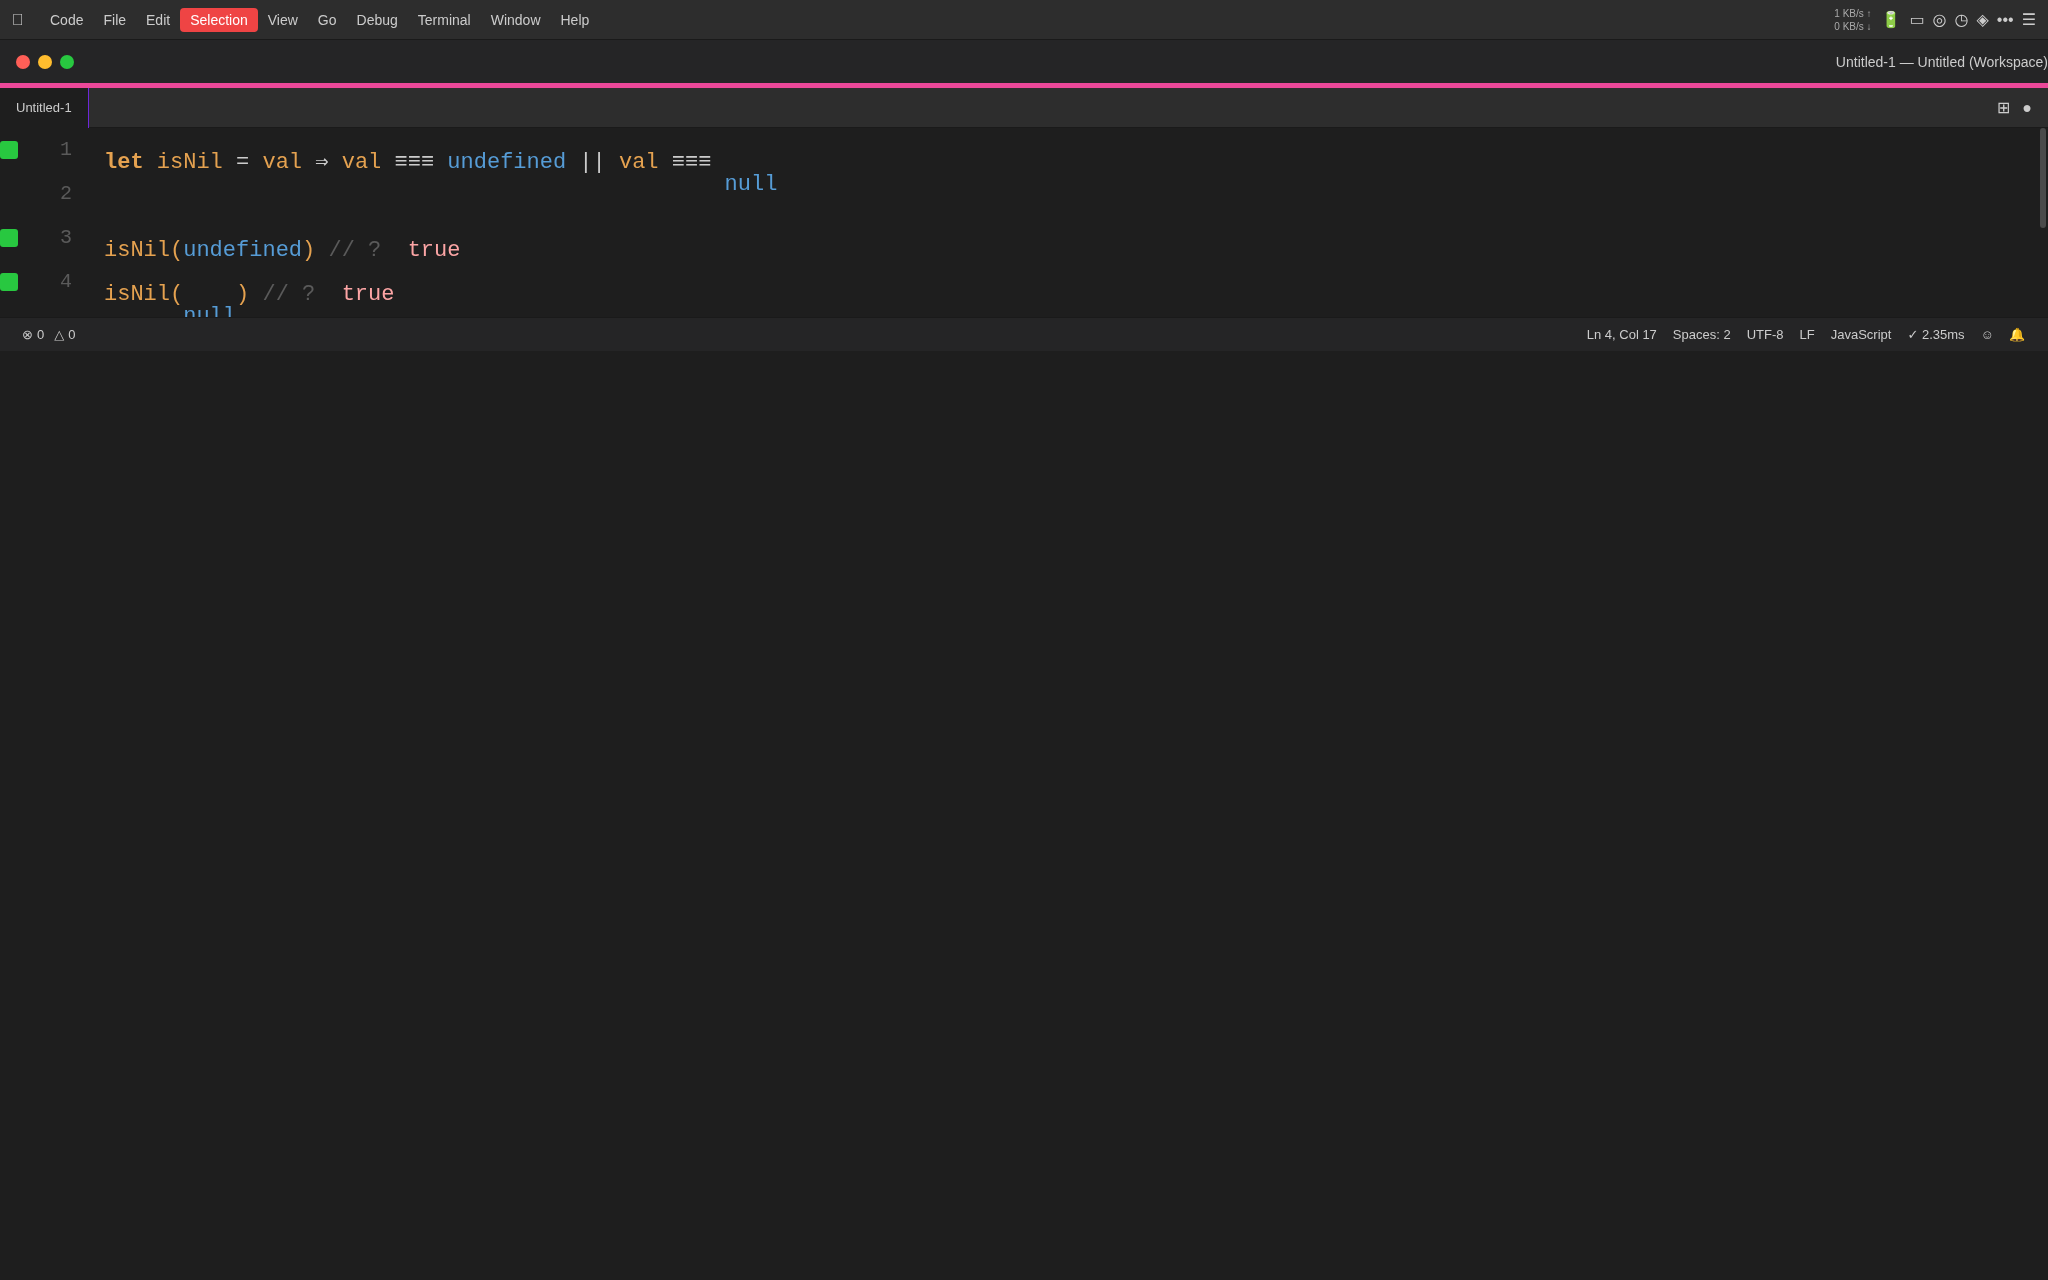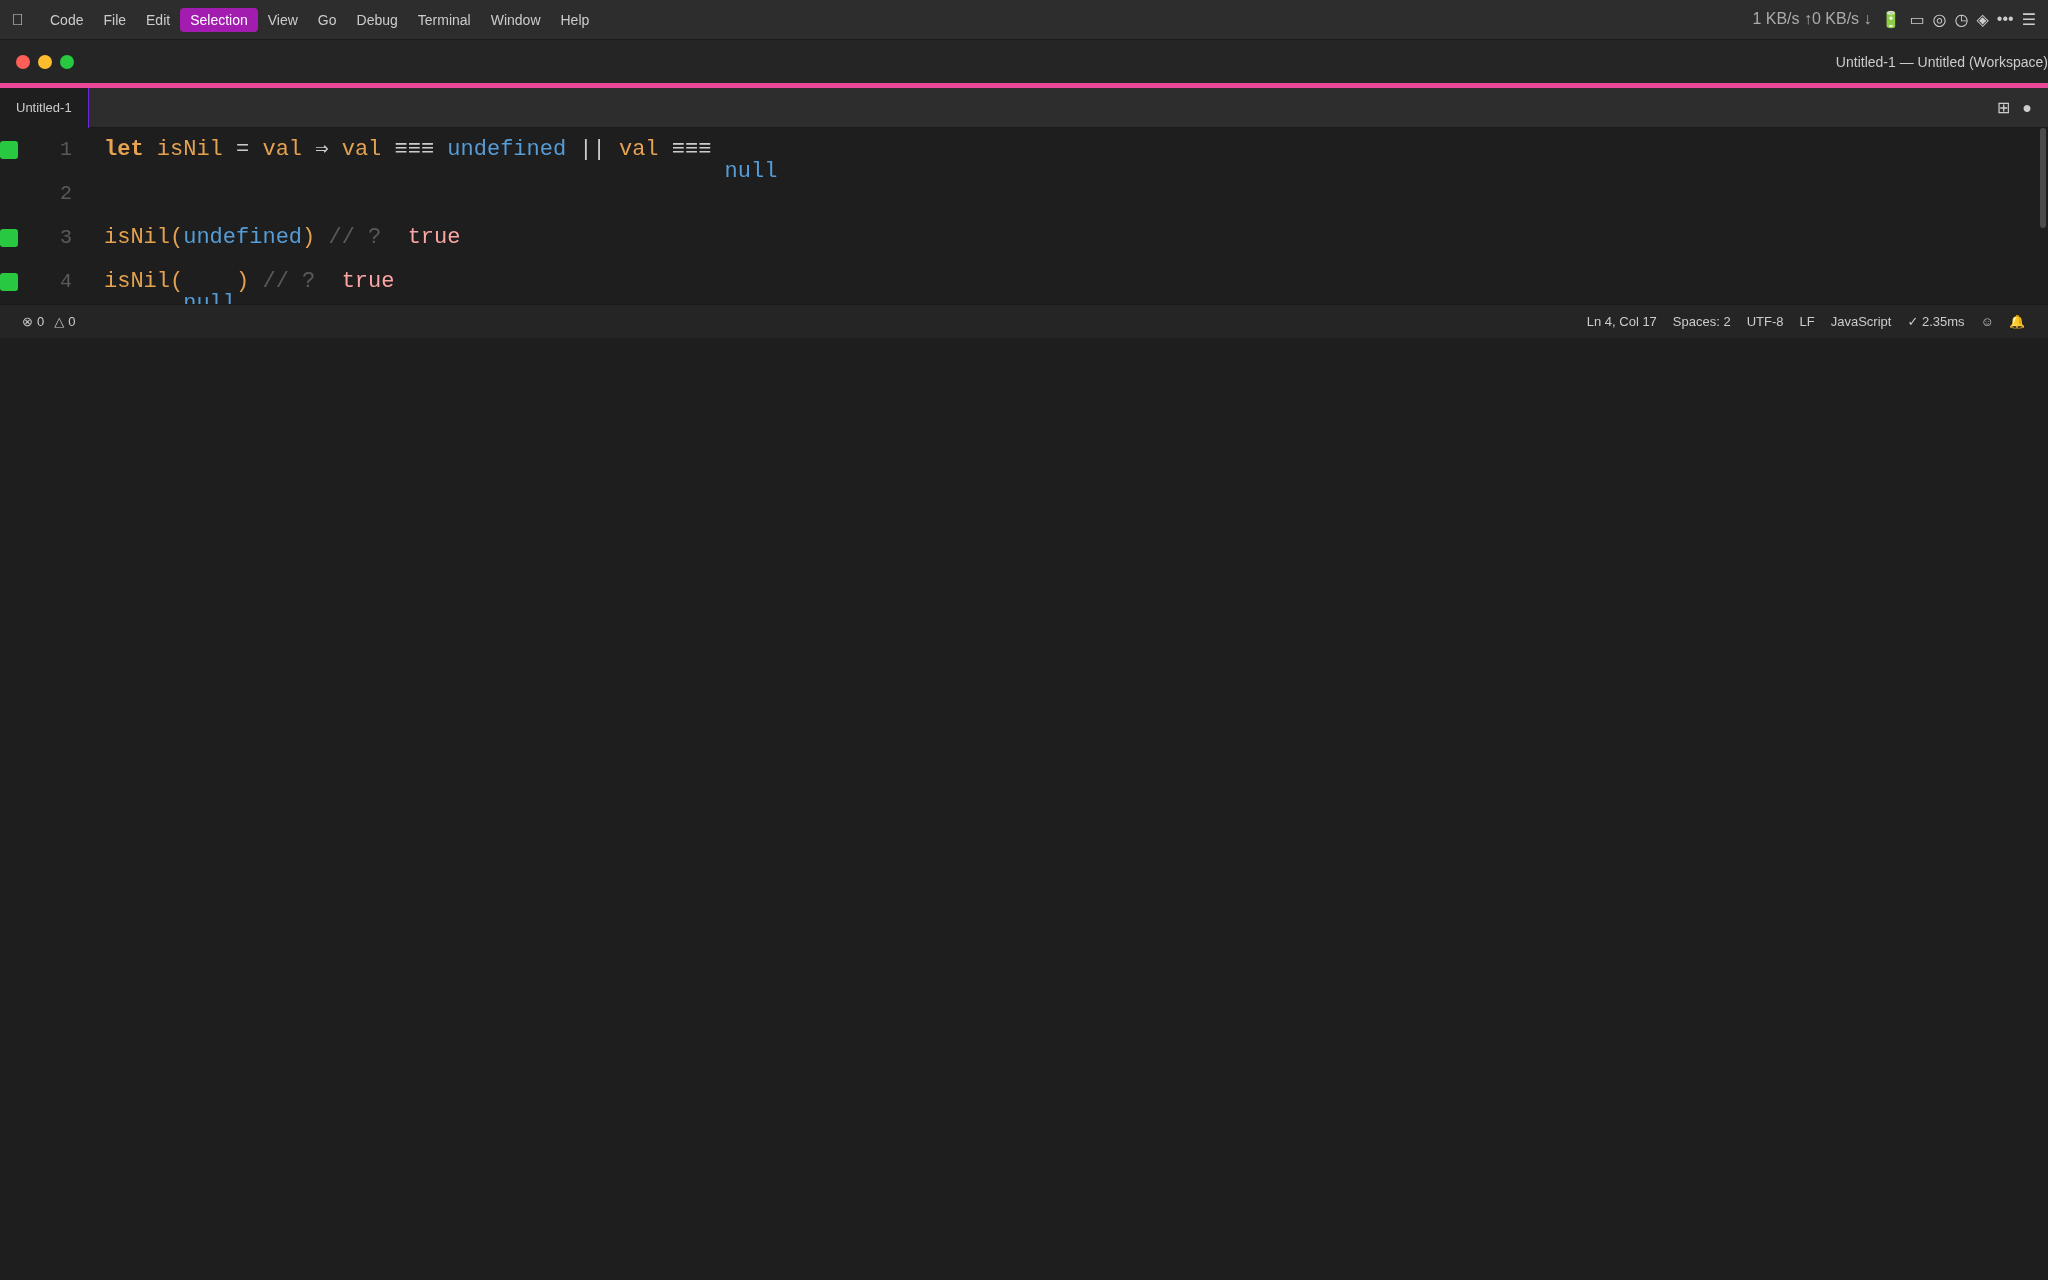--- a/index.html
+++ b/index.html
@@ -33,36 +33,36 @@
     .menu-item {
       font-size: 14px;
       color: #cccccc;
       padding: 4px 10px;
       border-radius: 4px;
       cursor: pointer;
       white-space: nowrap;
     }
 
     .menu-item.active {
-      background: #a21caf;
+      background: #ef4444;
       color: white;
     }
 
     .menu-bar-right {
       margin-left: auto;
       display: flex;
       align-items: center;
       gap: 10px;
     }
 
     .network-stats {
-      font-size: 16px;
+      font-size: 10px;
       color: #aaaaaa;
       display: flex;
-      flex-direction: row;
+      flex-direction: column;
       align-items: flex-end;
       line-height: 1.3;
     }
 
     .menu-bar-icons {
       display: flex;
       align-items: center;
       gap: 8px;
       color: #cccccc;
       font-size: 16px;
@@ -187,21 +187,21 @@
       height: 44px;
       display: flex;
       align-items: center;
       justify-content: flex-end;
       width: 100%;
     }
 
     .code-area {
       flex: 1;
       padding-left: 24px;
-      padding-top: 0;
+      padding-top: 13px;
     }
 
     .code-line {
       height: 44px;
       display: flex;
       align-items: center;
       white-space: pre;
     }
 
     

